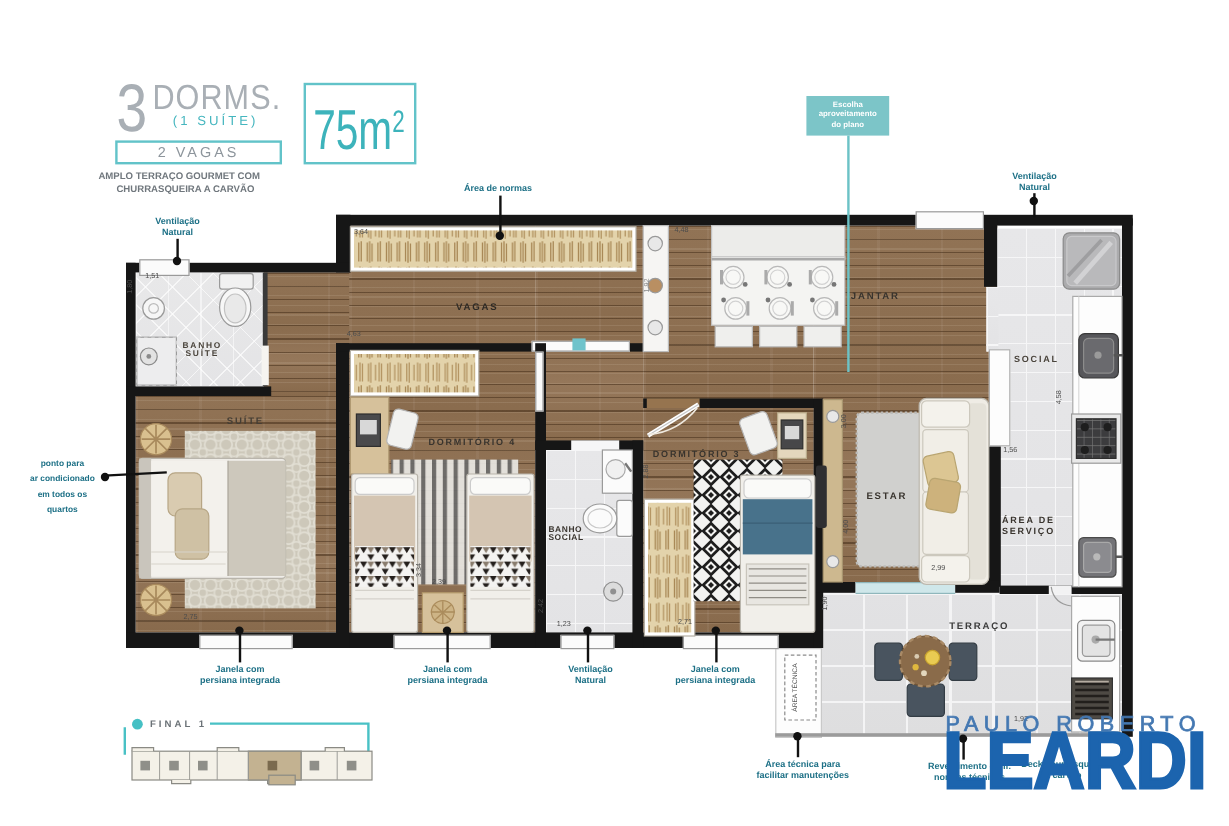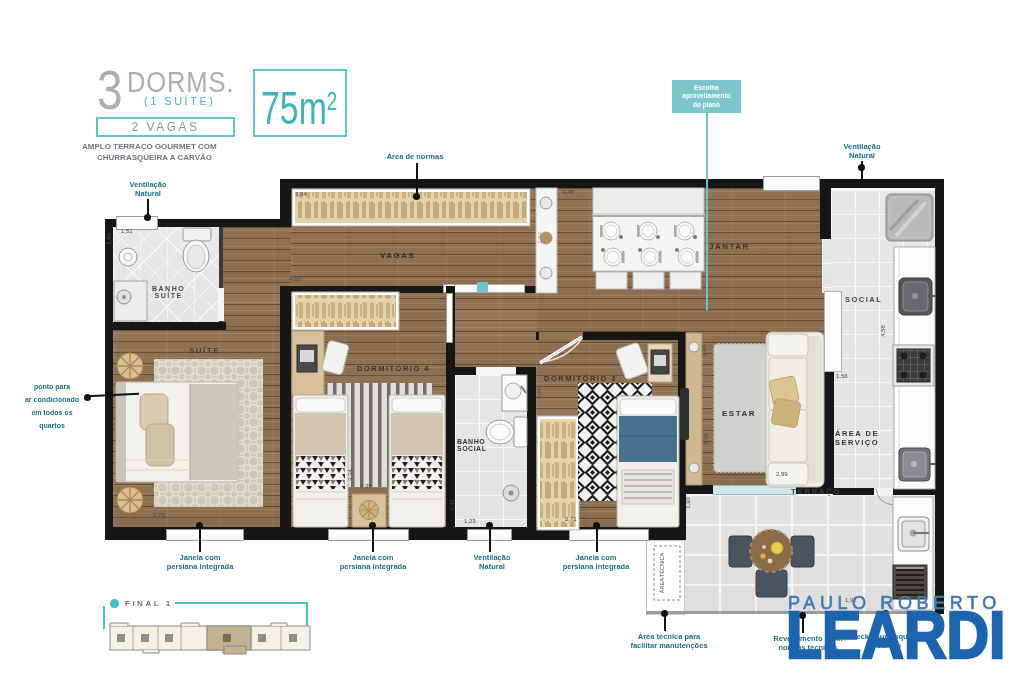--- a/index.html
+++ b/index.html
@@ -595,19 +595,19 @@
 <div class="rmlab" style="left:544px;top:374px;font-size:7.5px;">DORMITÓRIO 3</div>
 
 <div class="rmlab" style="left:709px;top:242px;">JANTAR</div>
 
 <div class="rmlab" style="left:722px;top:409px;">ESTAR</div>
 
 <div class="rmlab" style="left:845px;top:295px;font-size:7.5px;color:#4a443c;">SOCIAL</div>
 
 <div class="rmlab" style="left:835px;top:429px;font-size:7.5px;line-height:9px;">ÁREA DE<br>SERVIÇO</div>
 
-<div class="rmlab" style="left:791px;top:487px;color:#3c3c3c;">TERRAÇO</div>
+<div class="rmlab" style="left:791px;top:517px;color:#3c3c3c;">TERRAÇO</div>
 
 <div class="abs" style="left:788px;top:593px;font-size:18px;color:#4478b2;letter-spacing:4.6px;font-weight:400;-webkit-text-stroke:.6px #4478b2;">PAULO ROBERTO</div>
 
 <div class="abs" style="left:786px;top:601px;font-size:67px;color:#1c64ae;font-weight:bold;letter-spacing:0px;-webkit-text-stroke:2.6px #1c64ae;transform:scaleX(.88);transform-origin:left top;line-height:1;">LEARDI</div>
 
 </div>
 
 </body></html>

